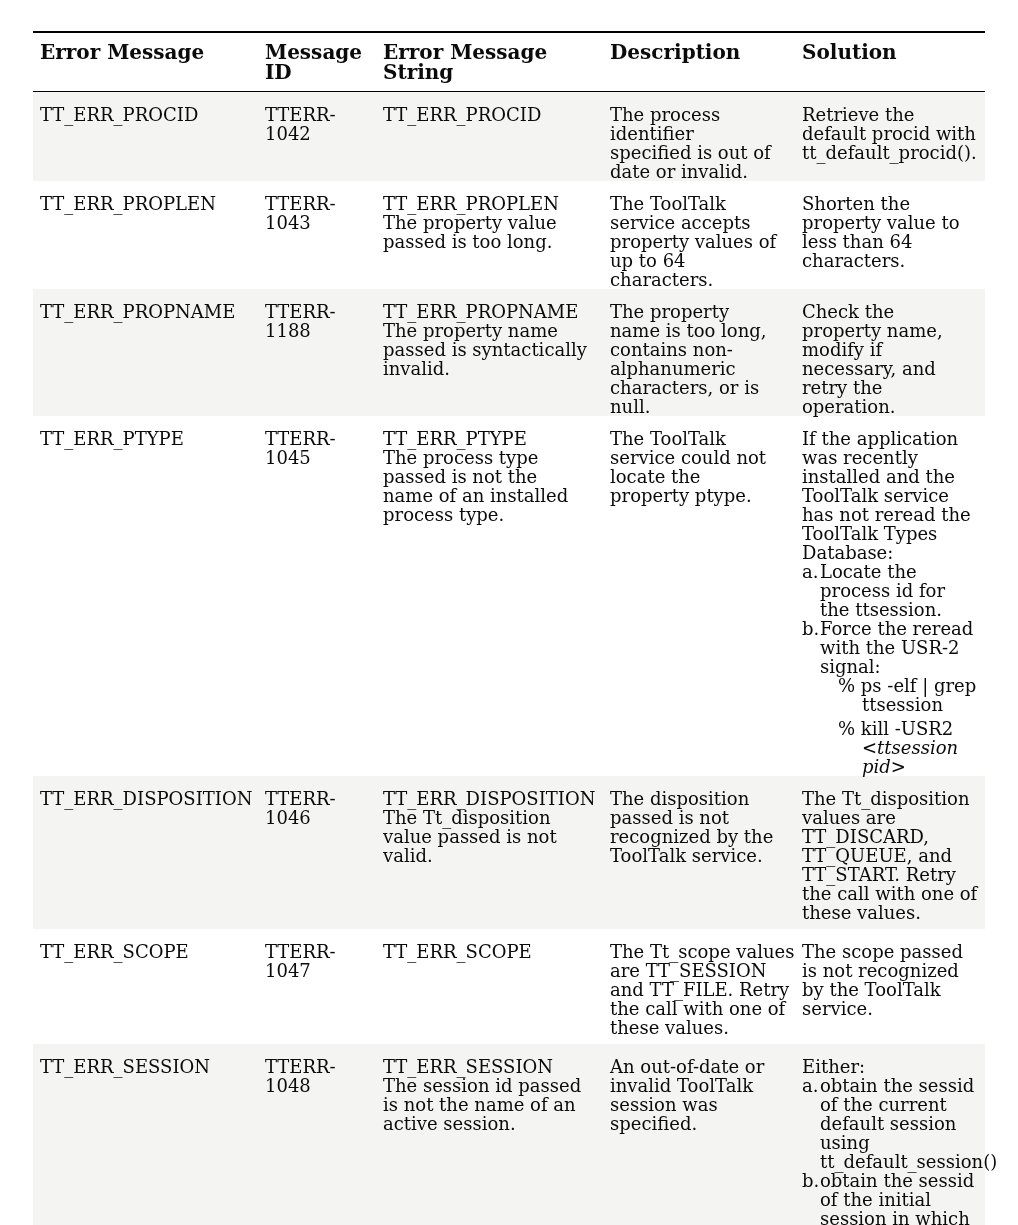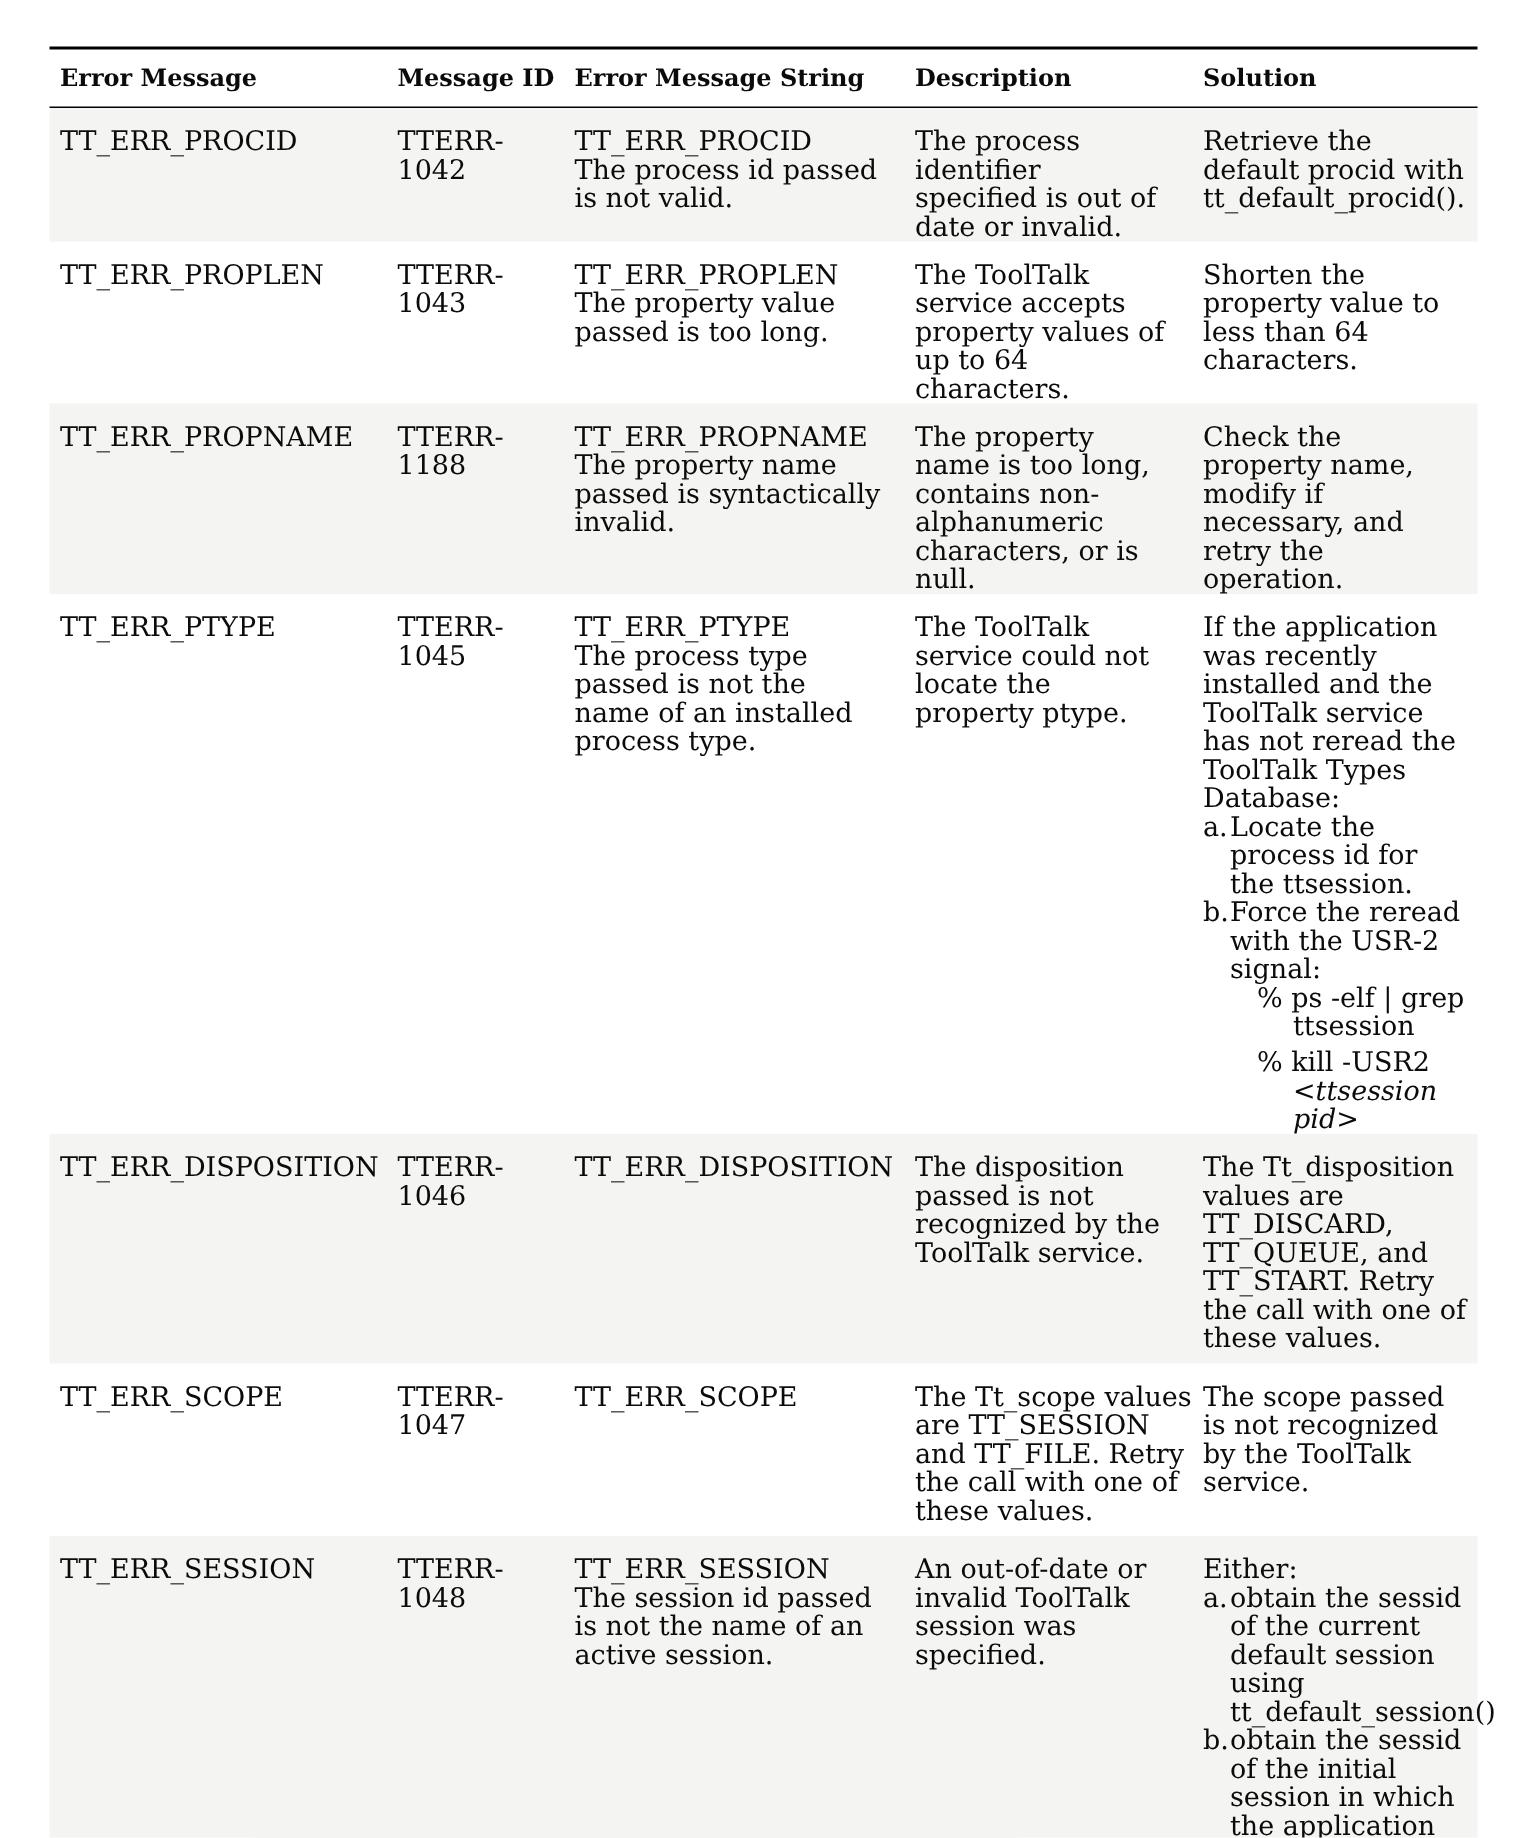--- a/index.html
+++ b/index.html
@@ -26,21 +26,21 @@
   }
   .rule {
     height: 2px;
     background: #000000;
   }
   .rule.thin { height: 1.6px; }
   .header-row {
     display: grid;
     grid-template-columns: 232px 118px 227px 192px 183px;
     font-weight: bold;
-    font-size: 16px;
+    font-size: 20px;
     line-height: 20px;
     padding: 9px 0 9px 0;
   }
   .header-row .hcell { padding-right: 10px; }
   .header-row .h1 { padding-left: 7px; }
   .row {
     display: grid;
     grid-template-columns: 232px 118px 227px 192px 183px;
     font-size: 18px;
     line-height: 19px;
@@ -91,21 +91,20 @@
         <div class="row shaded">
           <div class="cell c1">
             <div>TT_ERR_PROCID</div>
           </div>
           <div class="cell c2">
             <div class="idline">TTERR-</div>
             <div class="idline">1042</div>
           </div>
           <div class="cell c3">
             <div>TT_ERR_PROCID</div>
-            <div>The process id passed is not valid.</div>
           </div>
           <div class="cell c4">
             <div>The process identifier specified is out of date or invalid.</div>
           </div>
           <div class="cell c5">
             <div class="sol-p">Retrieve the default procid with tt_default_procid().</div>
           </div>
         </div>
         <div class="row">
           <div class="cell c1">
@@ -183,20 +182,21 @@
         <div class="row shaded">
           <div class="cell c1">
             <div>TT_ERR_DISPOSITION</div>
           </div>
           <div class="cell c2">
             <div class="idline">TTERR-</div>
             <div class="idline">1046</div>
           </div>
           <div class="cell c3">
             <div>TT_ERR_DISPOSITION</div>
+            <div>The Tt_disposition value passed is not valid.</div>
           </div>
           <div class="cell c4">
             <div>The disposition passed is not recognized by the ToolTalk service.</div>
           </div>
           <div class="cell c5">
             <div class="sol-p">The Tt_disposition values are TT_DISCARD, TT_QUEUE, and TT_START. Retry the call with one of these values.</div>
           </div>
         </div>
         <div class="row">
           <div class="cell c1">

